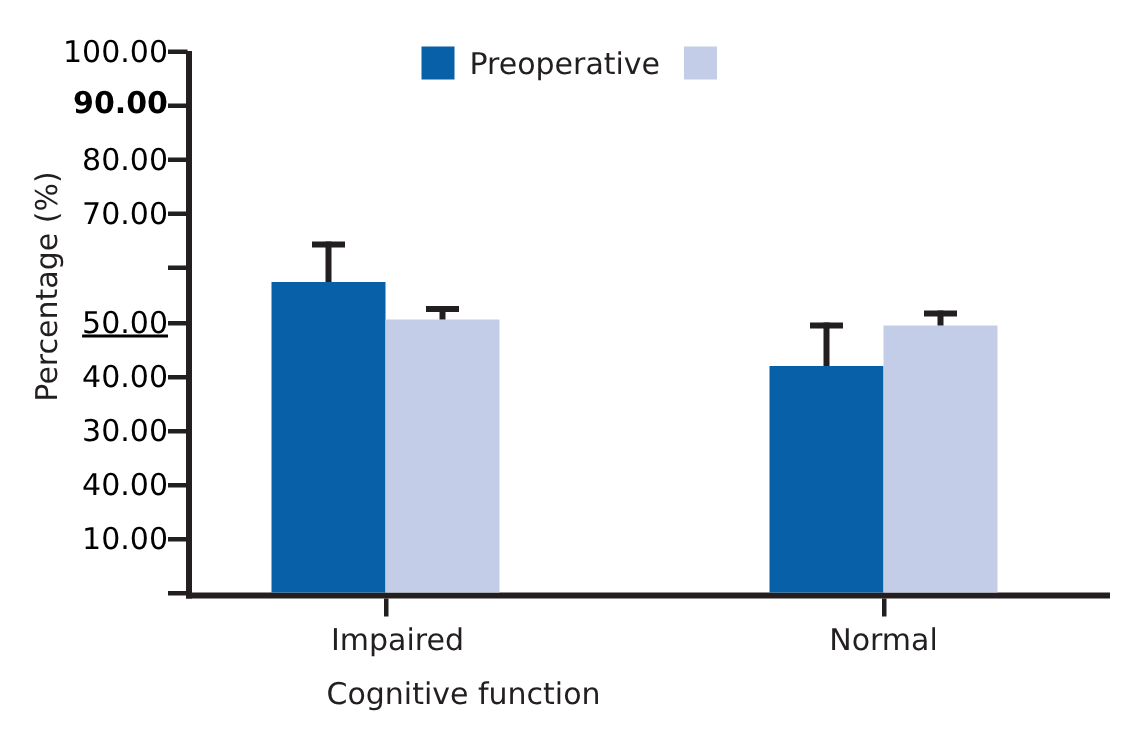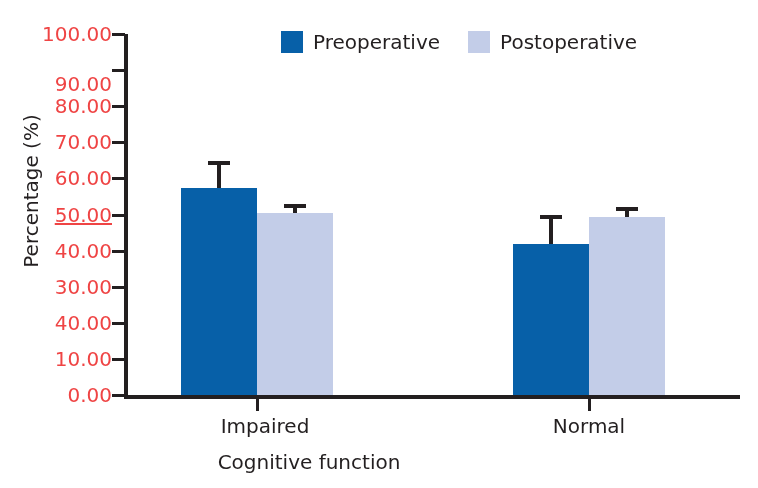--- a/index.html
+++ b/index.html
@@ -29,21 +29,21 @@
     white-space: nowrap;
   }
 
   
   .ytick-label {
     position: absolute;
     right: 0;
     width: 96px;
     text-align: right;
     font-size: 20px;
-    color: #ef4444;
+    color: #000000;
     line-height: 1;
   }
   #ytick-labels {
     position: absolute;
     left: 8px;
     top: 0;
     width: 104px;
     height: 488px;
   }
 
@@ -124,21 +124,21 @@
     color: #231f20;
   }
 
   
   #legend {
     position: absolute;
     left: 281px;
     top: 30px;
     display: flex;
     align-items: center;
-    gap: 28px;
+    gap: 16px;
     justify-content: center;
   }
   .legend-item {
     display: flex;
     align-items: center;
     gap: 10px;
   }
   .legend-swatch {
     width: 22px;
     height: 22px;
@@ -151,30 +151,28 @@
   }
 </style>
 </head>
 <body>
 
 <div id="chart-root">
 
   <div class="ylabel">Percentage (%)</div>
 
   <div id="ytick-labels">
-      <div class="ytick-label" style="top: 385px;">0.00</div>
       <div class="ytick-label" style="top: 348.9px;">10.00</div>
       <div class="ytick-label" style="top: 312.8px;">40.00</div>
       <div class="ytick-label" style="top: 276.7px;">30.00</div>
       <div class="ytick-label" style="top: 240.6px;">40.00</div>
       <div class="ytick-label" style="top: 204.5px; text-decoration: underline;">50.00</div>
-      <div class="ytick-label" style="top: 168.4px;">60.00</div>
       <div class="ytick-label" style="top: 132.3px;">70.00</div>
       <div class="ytick-label" style="top: 96.2px;">80.00</div>
-      <div class="ytick-label" style="top: 74px;">90.00</div>
+      <div class="ytick-label" style="top: 58px; font-weight: bold;">90.00</div>
       <div class="ytick-label" style="top: 24px;">100.00</div>
     </div>
 
   <div class="axis-y-line"></div>
   <div class="axis-x-line"></div>
 
   <div id="ytick-marks">
       <div class="ytick-mark" style="top: 394px;"></div>
       <div class="ytick-mark" style="top: 357.9px;"></div>
       <div class="ytick-mark" style="top: 321.8px;"></div>
@@ -214,17 +212,16 @@
 
   <div class="xlabel">Cognitive function</div>
 
   <div id="legend">
       <div class="legend-item">
         <span class="legend-swatch" style="background: rgb(7, 96, 168);"></span>
         <span class="legend-text">Preoperative</span>
       </div>
       <div class="legend-item">
         <span class="legend-swatch" style="background: rgb(195, 205, 232);"></span>
-        <span class="legend-text">Postoperative</span>
       </div>
     </div>
 
 </div>
 
 </body></html>

